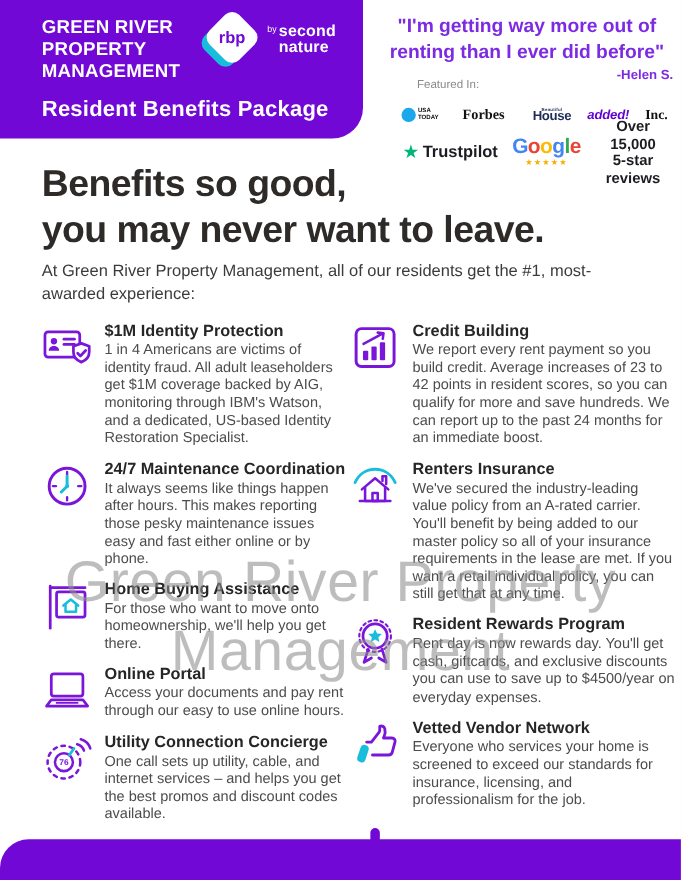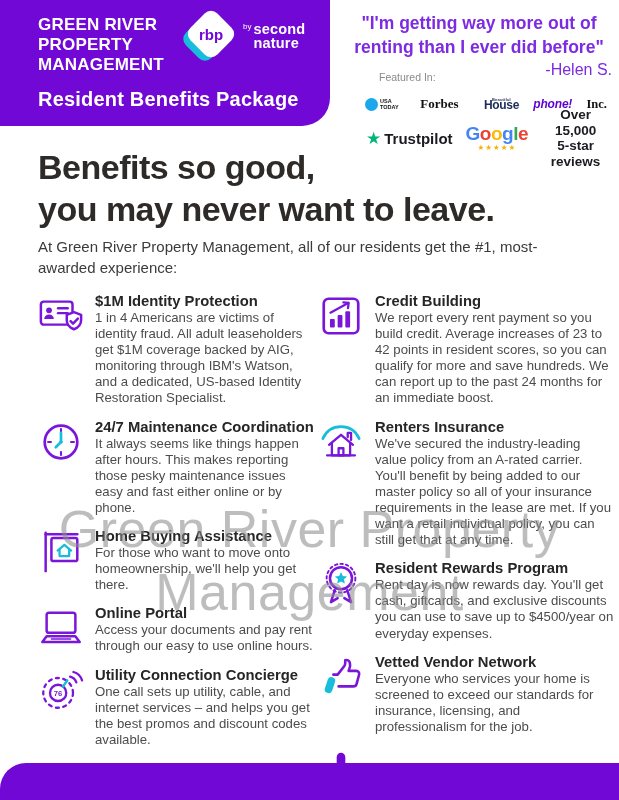--- a/index.html
+++ b/index.html
@@ -35,21 +35,21 @@
   .byline { position:absolute; left:243px; top:23px; color:#fff; line-height:.95; }
   .byline-by { font-size:8px; font-weight:400; vertical-align:top; margin-right:2px; }
   .byline-brand { display:inline-block; width:60px; font-size:14.5px; font-weight:800; letter-spacing:.2px; }
   .package-label {
     position:absolute; left:38px; top:88px; width:290px;
     color:#fff; font-size:20px; font-weight:800; letter-spacing:.2px;
   }
   
   .testimonial { position:absolute; left:346px; top:12px; width:266px; text-align:center; }
   .quote { color:#7d2be2; font-size:17.5px; font-weight:700; line-height:1.35; }
-  .attribution { color:#7d2be2; font-size:16px; font-weight:400; text-align:right; margin-top:2px; }
+  .attribution { color:#7d2be2; font-size:12px; font-weight:700; text-align:right; margin-top:2px; }
   
   .featured-label { position:absolute; left:367px; top:71px; font-size:10.5px; color:#8a8a8a;margin-left:12px; }
   .logo-row {
     position:absolute; left:365px; top:94px; width:242px; height:20px;
     display:flex; align-items:center; justify-content:space-between;
   }
   .usatoday { display:flex; align-items:center; gap:2px; }
   .usatoday-circle { width:13px; height:13px; border-radius:50%; background:#1aa7ec; }
   .usatoday-text { width:26px; font-size:5.5px; font-weight:800; line-height:1.1; color:#111; }
   .forbes { font-family:"Liberation Serif", serif; font-size:13px; font-weight:700; color:#111; }
@@ -130,21 +130,21 @@
   <div class="logo-row">
     <div class="usatoday">
       <div class="usatoday-circle"></div>
       <div class="usatoday-text">USA TODAY</div>
     </div>
     <div class="forbes">Forbes</div>
     <div class="house">
       <div class="house-small">Beautiful</div>
       <div class="house-big">House</div>
     </div>
-    <div class="yahoo">phone!</div>
+    <div class="yahoo">added!</div>
     <div class="inc">Inc.</div>
   </div>
 
   <div class="review-row">
     <div class="trustpilot">
       <span class="tp-star">★</span>
       <span class="tp-text">Trustpilot</span>
     </div>
     <div class="google">
       <div class="g-word">

